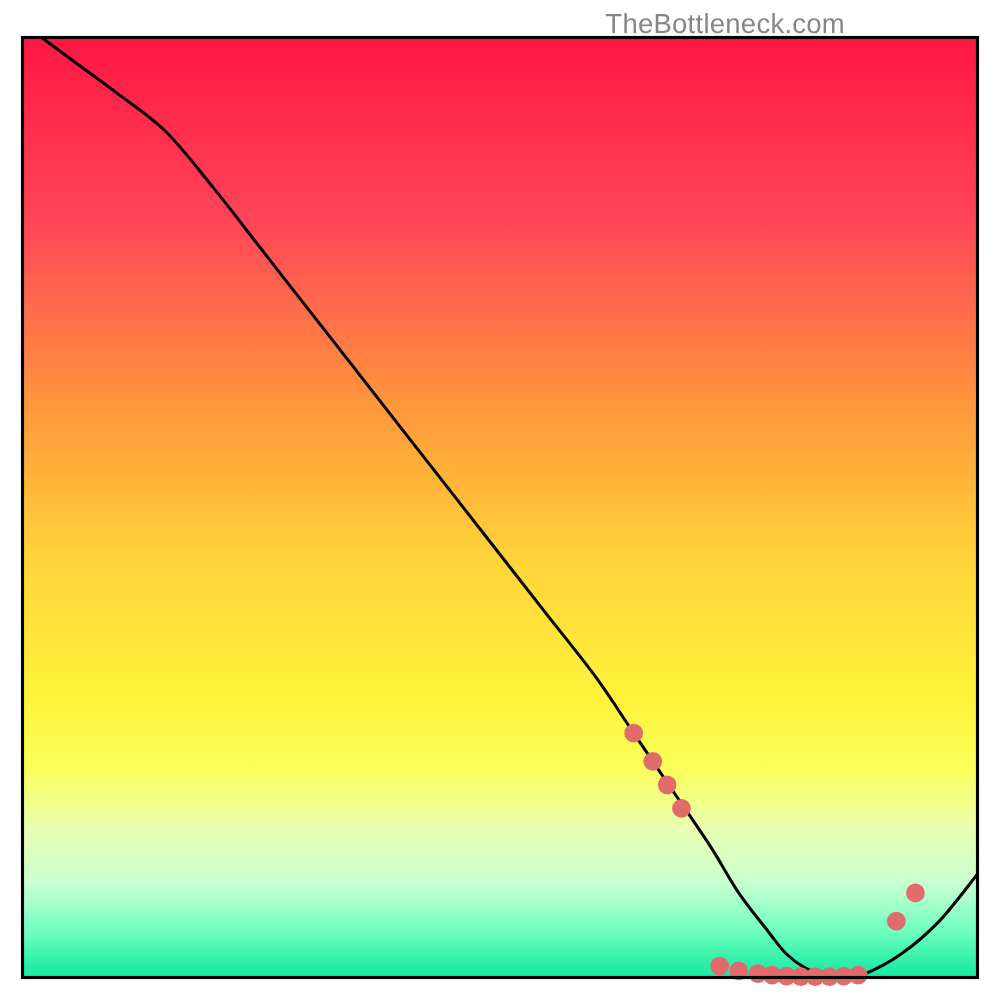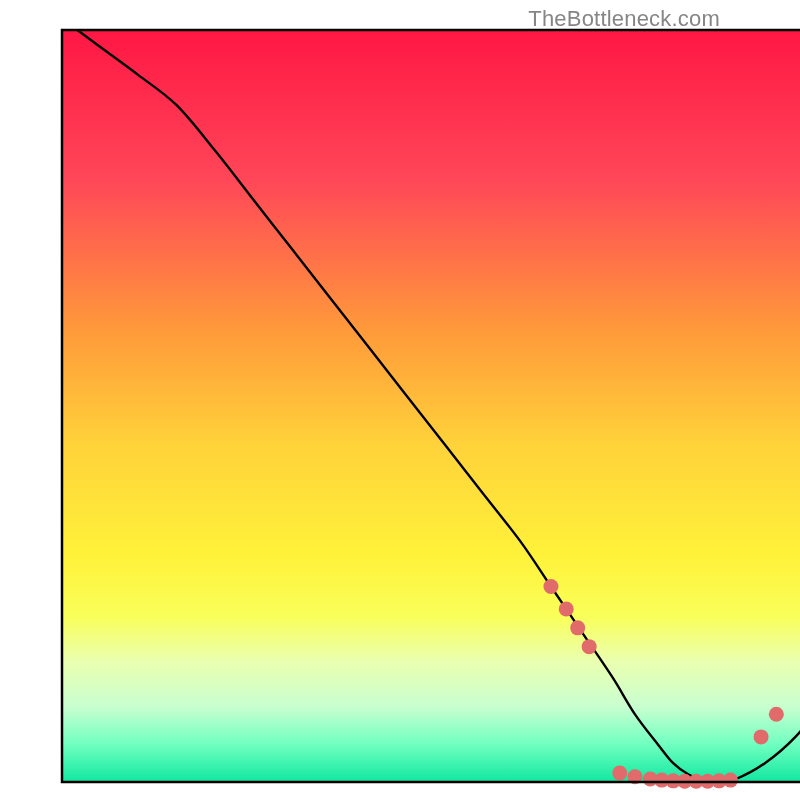--- a/index.html
+++ b/index.html
@@ -7,21 +7,20 @@
     padding: 0;
     width: 800px;
     height: 800px;
     overflow: hidden;
     background: #fff;
   }
   .chart-container {
     position: relative;
     width: 696px;
     height: 800px;
-    padding-left: 44px;
   }
   .watermark {
     position: absolute;
     top: 6px;
     right: 20px;
     font-family: Arial, sans-serif;
     font-size: 22px;
     color: #868686;
     font-weight: 500;
     letter-spacing: 0.2px;

